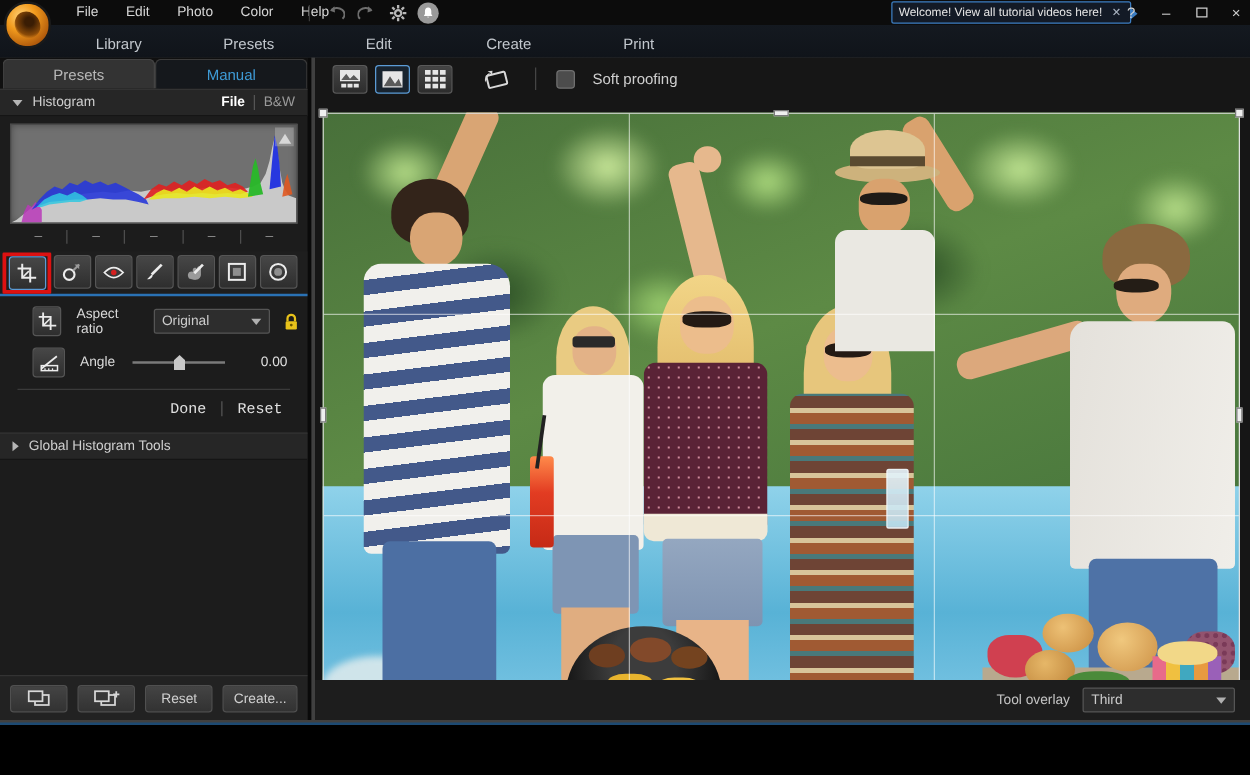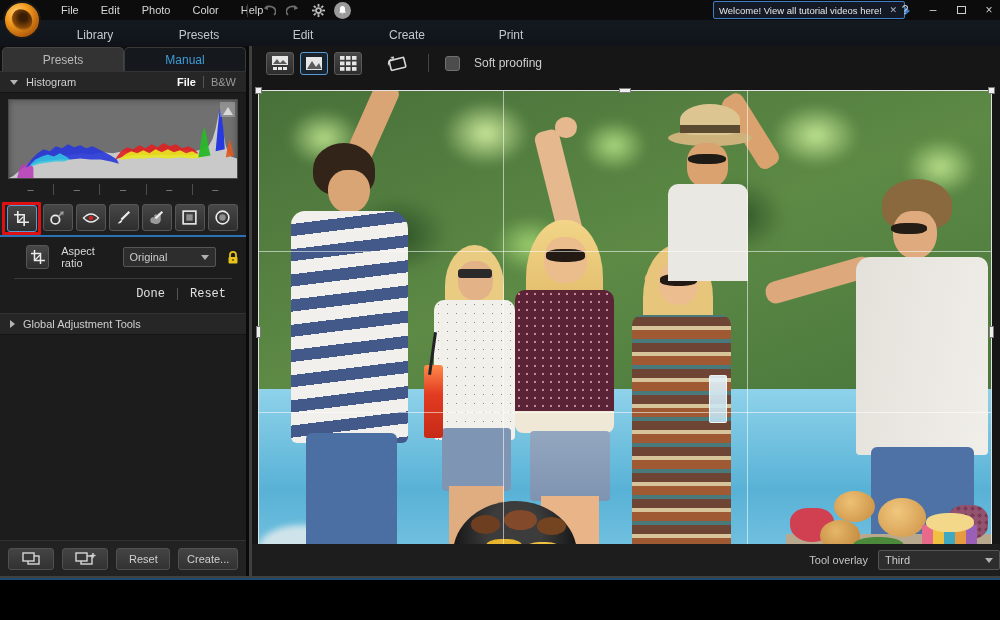--- a/index.html
+++ b/index.html
@@ -123,21 +123,21 @@
   
   .crop-overlay { position:absolute; inset:0; border:1px solid #e2e2e2; pointer-events:none; }
   .grid-v { position:absolute; top:0; bottom:0; width:1px; background:rgba(255,255,255,.55); }
   .grid-h { position:absolute; left:0; right:0; height:1px; background:rgba(255,255,255,.55); }
   .handle { position:absolute; background:#efefef; border:1px solid #7a7a7a; }
   .h-corner { width:7px; height:7px; }
   .h-mid-h { width:12px; height:5px; }
   .h-mid-v { width:5px; height:12px; }
 
   .canvas-footer { position:absolute; left:0; right:0; bottom:0; height:32px; background:#1d1d1d;
-                   display:flex; align-items:center; justify-content:flex-end; gap:10px; }
+                   display:flex; align-items:center; justify-content:flex-end; gap:10px; padding-right:12px; }
   .overlay-label { font-size:11px; color:#c4c4c4; }
   .dd-overlay { width:122px; }
 
   svg.icon { display:block; }
 </style>
 </head>
 <body>
 
 <div id="app">
 
@@ -322,31 +322,48 @@
           <span class="dd-arrow"></span>
         </span>
         <span style="margin-left:10px;">
           <svg class="icon" width="14" height="15" viewBox="0 0 14 15">
               <path d="M4 7 V4.8 A3 3 0 0 1 10 4.8 V7" fill="none" stroke="#e8c21a" stroke-width="1.8"></path>
               <rect x="2.5" y="7" width="9" height="6.5" rx="1" fill="#e8c21a"></rect>
               <circle cx="7" cy="10" r="1.1" fill="#6b5600"></circle>
             </svg>
         </span>
       </div>
+      <div class="opt-row">
+        <span class="small-btn">
+          <svg class="icon" width="17" height="16" viewBox="0 0 17 16">
+              <line x1="2" y1="13" x2="14.5" y2="3" stroke="#ececec" stroke-width="1.4"></line>
+              <rect x="2" y="10.5" width="13" height="4" fill="none" stroke="#ececec" stroke-width="1.2"></rect>
+              <line x1="5" y1="12.5" x2="5" y2="14" stroke="#ececec"></line>
+              <line x1="8" y1="12.5" x2="8" y2="14" stroke="#ececec"></line>
+              <line x1="11" y1="12.5" x2="11" y2="14" stroke="#ececec"></line>
+            </svg>
+        </span>
+        <span class="opt-label">Angle</span>
+        <span class="slider">
+          <span class="track"></span>
+          <span class="thumb"></span>
+        </span>
+        <span class="angle-val">0.00</span>
+      </div>
       <div class="opt-divider"></div>
       <div class="done-row">
         <span class="txt-btn">Done</span>
         <span class="v-div"></span>
         <span class="txt-btn">Reset</span>
       </div>
     </div>
 
     <div class="sec-header">
       <span class="tri-right"></span>
-      <span>Global Adjustment Tools</span>
+      <span>Global Histogram Tools</span>
     </div>
 
     <div class="panel-fill"></div>
 
     <div class="panel-footer">
       <span class="foot-btn fb-ic">
         <svg class="icon" width="20" height="15" viewBox="0 0 20 15">
             <rect x="7" y="5" width="11" height="8" fill="none" stroke="#d8d8d8" stroke-width="1.4"></rect>
             <rect x="2" y="2" width="11" height="8" fill="#383838" stroke="#d8d8d8" stroke-width="1.4"></rect>
           </svg>

